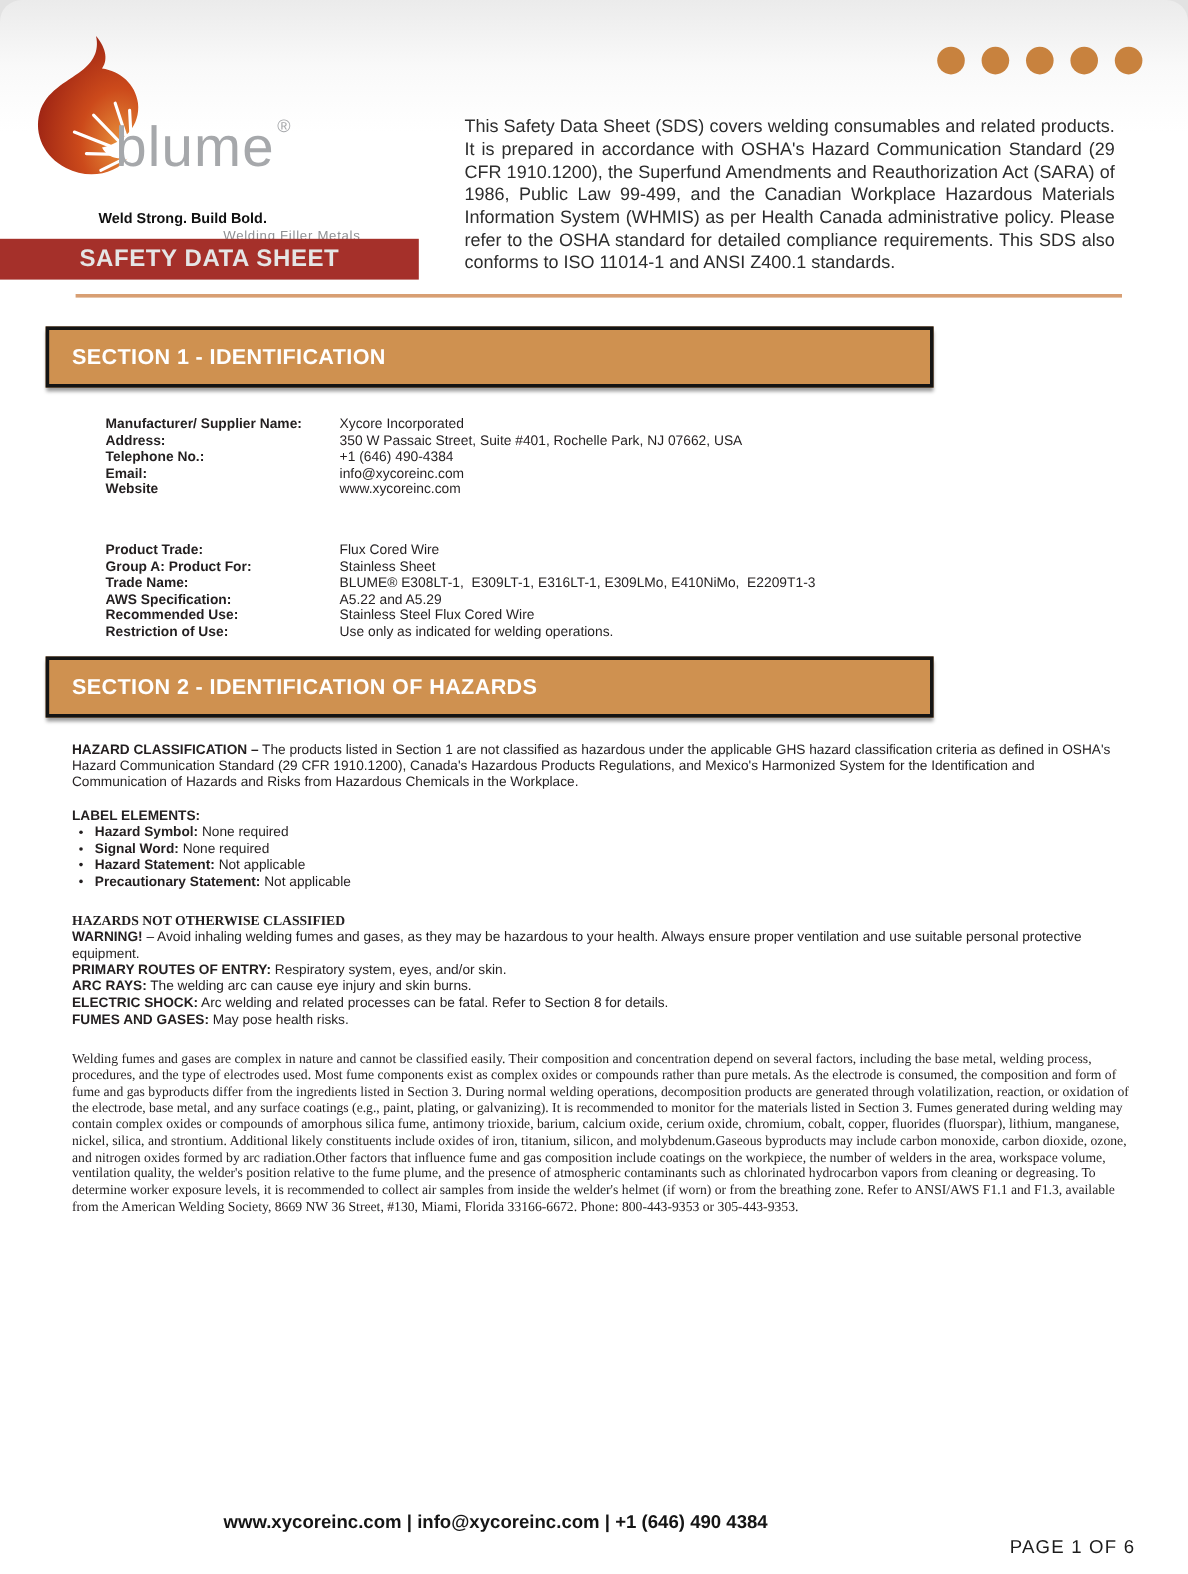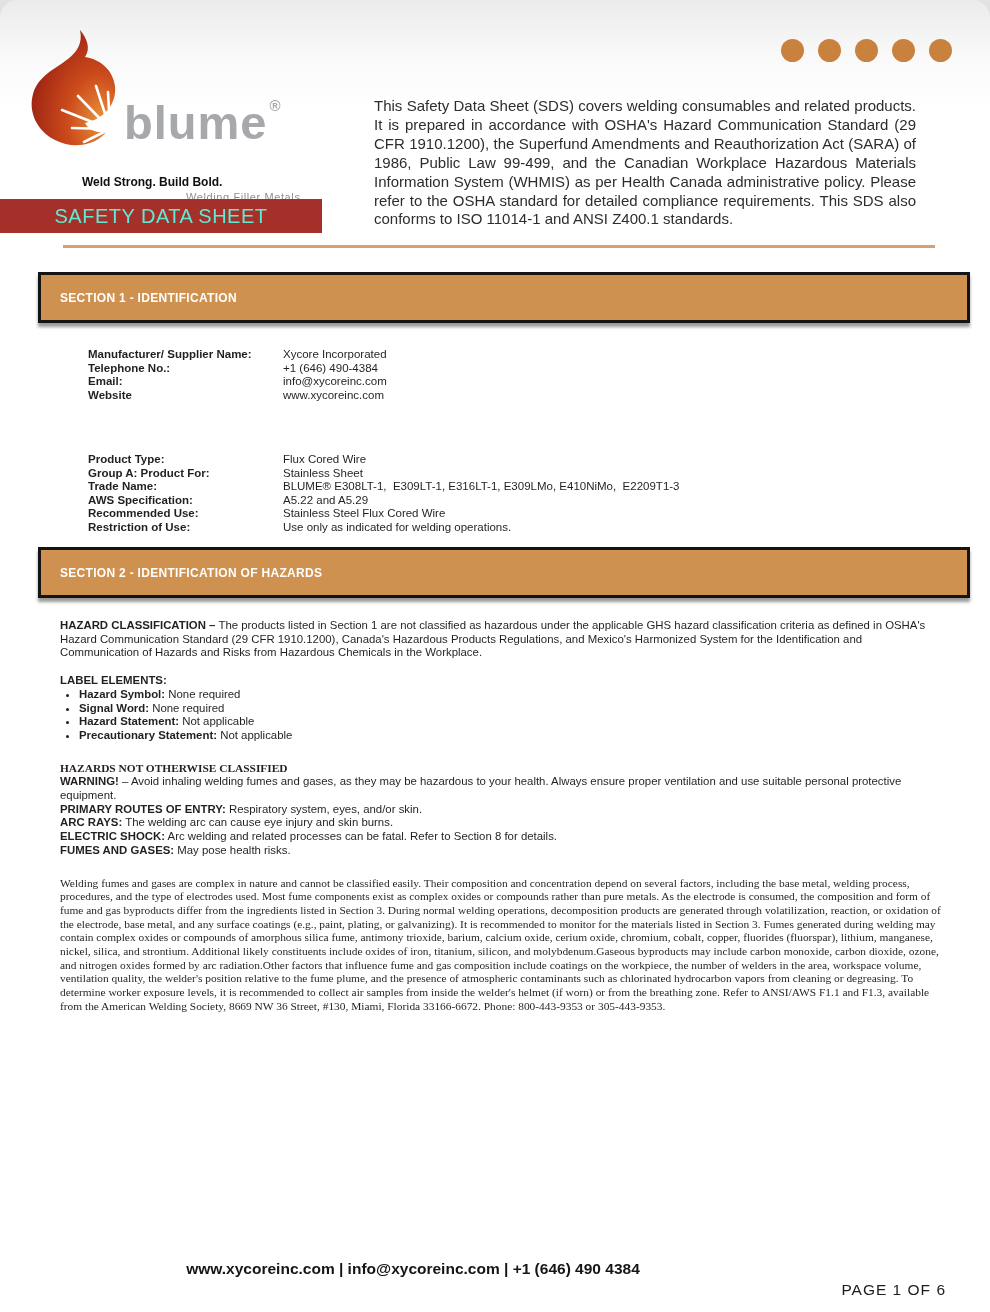--- a/index.html
+++ b/index.html
@@ -4,44 +4,44 @@
 <style>
   html,body { margin:0; padding:0; background:#e2e2e2; font-family:"Liberation Sans", sans-serif; }
   .page {
     position:relative; width:990px; height:1312px; margin:0 auto;
     background:linear-gradient(180deg,#ebebeb 0px,#f9f9f9 55px,#ffffff 110px);
     border-radius:18px 18px 0 0; overflow:hidden; color:var(--text,#231f20);
   }
 
   
   .flame-logo { position:absolute; left:26px; top:30px; width:104px; height:126px; }
-  .brand-name { position:absolute; left:124px; top:98px; font-size:47px; font-weight:700;
+  .brand-name { position:absolute; left:96px; top:98px; font-size:47px; font-weight:400;
     color:var(--brand_gray,#a6a8ab); letter-spacing:1px; line-height:1; }
   .brand-name sup { font-size:15px; vertical-align:28px; margin-left:2px; }
   .brand-sub { position:absolute; left:186px; top:171px; font-size:11px; color:#8e9093; letter-spacing:0.6px;margin-top:20px; }
   .brand-tagline { position:absolute; left:82px; top:175px; font-size:12px; font-weight:bold; color:#101010; }
-  .sds-banner { position:absolute; left:0; top:199px; width:322px; height:34px;
-    background:var(--accent_red,#a5302a); color:#5eead4; font-weight:normal; font-size:20px;
+  .sds-banner { position:absolute; left:0; top:199px; width:349px; height:34px;
+    background:var(--accent_red,#a5302a); color:#e5e5e5; font-weight:bold; font-size:20px;
     letter-spacing:0.5px; display:flex; align-items:center; justify-content:center; }
 
   .dots { position:absolute; left:781px; top:39px; display:flex; gap:14px; }
   .dot { width:23px; height:23px; border-radius:50%; background:var(--dot_orange,#c8823e); }
 
-  .intro { position:absolute; left:374px; top:97px; width:542px; margin:0;
+  .intro { position:absolute; left:387px; top:97px; width:542px; margin:0;
     font-size:15px; line-height:18.9px; text-align:justify; color:#2d2d2d; }
 
   .divider { position:absolute; left:63px; top:245px; width:872px; height:3px;
     background:var(--divider,#d89f73); }
 
   
-  .section-banner { position:absolute; left:38px; width:932px; height:51px; box-sizing:border-box;
+  .section-banner { position:absolute; left:38px; width:740px; height:51px; box-sizing:border-box;
     background:var(--accent_orange,#cf9150); border:3px solid #141414;
     box-shadow:0 4px 3px rgba(0,0,0,0.40);
     display:flex; align-items:center; padding-left:19px;
-    color:#ffffff; font-weight:bold; font-size:12px; letter-spacing:0.3px; }
+    color:#ffffff; font-weight:bold; font-size:18px; letter-spacing:0.3px; }
   #sec1-banner { top:272px; }
   #sec2-banner { top:547px; }
 
   
   .kv-block { position:absolute; left:60px; font-size:11.5px; line-height:13.6px; }
   #supplier-block { top:348px; }
   #product-block { top:453px; }
   .kv-row { display:flex;padding-left:28px; }
   .kv-label { width:195px; flex-shrink:0; font-weight:bold; }
   .kv-value { white-space:pre-wrap; }
@@ -111,41 +111,45 @@
 
   <div class="section-banner" id="sec1-banner">SECTION 1 - IDENTIFICATION</div>
 
   <div class="kv-block" id="supplier-block">
 
       <div class="kv-row">
         <span class="kv-label">Manufacturer/ Supplier Name:</span>
         <span class="kv-value">Xycore Incorporated</span>
       </div>
 
+      <div class="kv-row">
+        <span class="kv-label">Address:</span>
+        <span class="kv-value">350 W Passaic Street, Suite #401, Rochelle Park, NJ 07662, USA</span>
+      </div>
 
       <div class="kv-row">
         <span class="kv-label">Telephone No.:</span>
         <span class="kv-value">+1 (646) 490-4384</span>
       </div>
 
       <div class="kv-row">
         <span class="kv-label">Email:</span>
         <span class="kv-value">info@xycoreinc.com</span>
       </div>
 
       <div class="kv-row">
         <span class="kv-label">Website</span>
         <span class="kv-value">www.xycoreinc.com</span>
       </div>
     </div>
 
   <div class="kv-block" id="product-block">
 
       <div class="kv-row">
-        <span class="kv-label">Product Type:</span>
+        <span class="kv-label">Product Trade:</span>
         <span class="kv-value">Flux Cored Wire</span>
       </div>
 
       <div class="kv-row">
         <span class="kv-label">Group A: Product For:</span>
         <span class="kv-value">Stainless Sheet</span>
       </div>
 
       <div class="kv-row">
         <span class="kv-label">Trade Name:</span>

